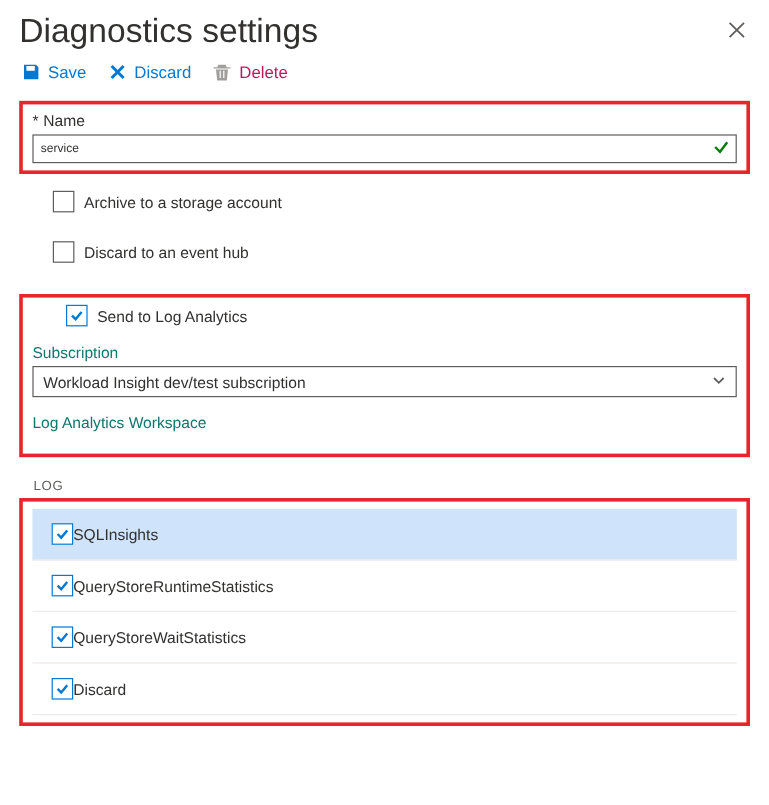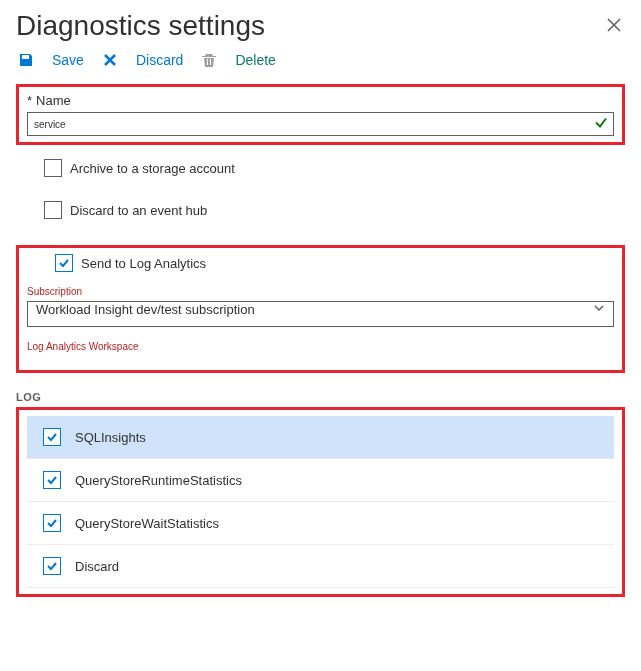--- a/index.html
+++ b/index.html
@@ -32,26 +32,26 @@
   .toolbar {
     display: flex;
     gap: 18px;
     align-items: center;
     margin-bottom: 16px;
     padding-left: 2px;
   }
   .tbtn {
     display: flex;
     align-items: flex-end;
-    gap: 18px;
+    gap: 6px;
     color: #0078d4;
     cursor: pointer;
     font-size: 14px;
   }
-  .tbtn.disabled { color: #0f766e; cursor: default; }
+  .tbtn.disabled { color: #be185d; cursor: default; }
   .ticon { width:16px; height:16px; display:inline-block; }
   .field-label {
     font-size: 13px;
     color: #323130;
     margin-bottom: 4px;
     display: flex;
     gap: 4px;
     align-items: center;
   }
   .req { color: #323130; }
@@ -82,51 +82,49 @@
   .chk {
     width: 18px; height: 18px;
     border: 1px solid #605e5c;
     display: flex; align-items:center; justify-content:center;
     background: #fff;
     cursor: pointer;
   }
   .chk.checked { border-color: #0078d4; }
   .chk svg { display:none; }
   .chk.checked svg { display:block; }
-  .sub-label { font-size:10px; color:#b91c1c; margin-top:14px; margin-bottom:4px;}
+  .sub-label { font-size:13px; color:#0f766e; margin-top:14px; margin-bottom:4px;}
   .select {
     width: 100%;
     border: 1px solid #605e5c;
     height: 26px;
     display: flex;
-    align-items: flex-start;
+    align-items: center;
     justify-content: space-between;
     padding: 0 8px;
     font-size: 13px;
     cursor: pointer;
     background: #fff;
   }
   .chev { color:#605e5c; }
   .hi-red { border: 3px solid #e8242e; padding: 6px 8px; }
   .hi-red.name-box { margin-bottom: 14px; }
   .hi-red.send-box { margin-bottom: 18px; margin-top: 26px; padding-bottom: 14px;}
   .hi-red.log-box { margin-top: 4px; }
   .gap { height: 20px; }
   .section-heading {
     font-size: 11px;
     letter-spacing: .5px;
     color: #605e5c;
-    margin: 6px 0 4px 0;
+    margin: 6px 0 4px 12px;
     text-transform: uppercase;
-    font-weight: bold;
   }
   .log-row {
     display: flex;
     align-items: center;
-    gap: 14px;
     padding: 12px 10px;
     border-bottom: 1px solid #edebe9;
   }
   .log-row.sel { background: #cfe4fa; }
   .log-row .chk { width:18px; height:18px; margin-left:6px;}
   .log-row .lbl { font-size:13px; }
   .stream-row-area { margin-top: 4px; margin-bottom: 0; }
 </style>
 </head>
 <body>

